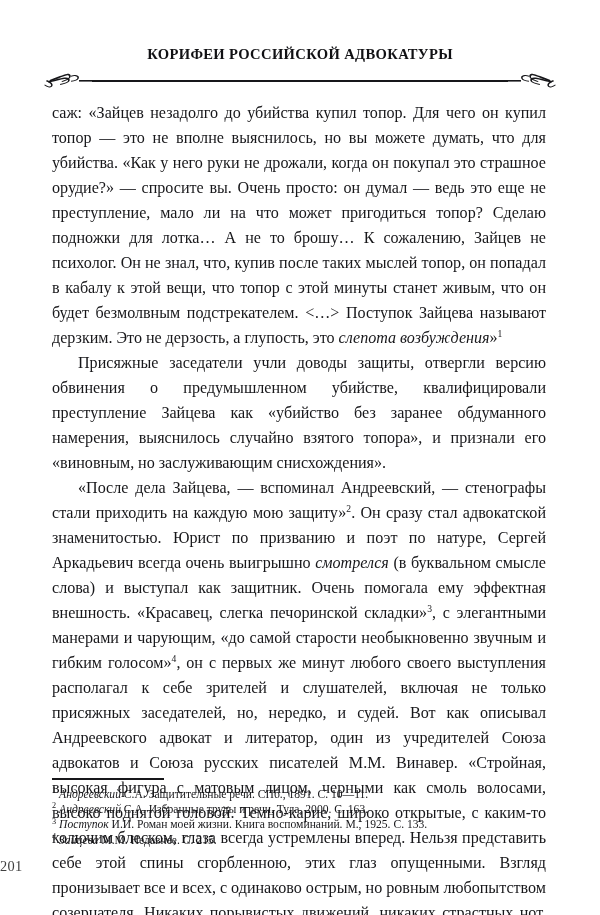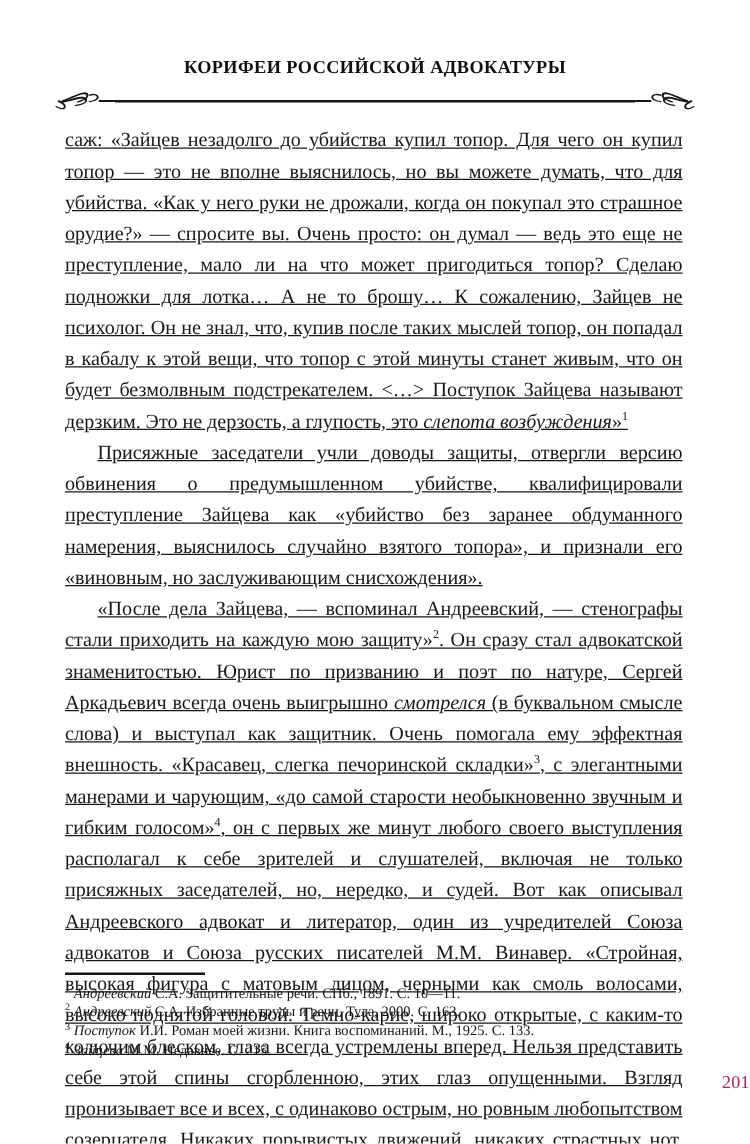--- a/index.html
+++ b/index.html
@@ -72,21 +72,20 @@
   }
   p.para {
     margin: 0;
     font-size: 16.1px;
     line-height: 25.0px;
     text-align: justify;
     text-justify: inter-word;
     text-indent: 0;
     hyphens: manual;
     word-spacing: -0.1px;
-    text-decoration: underline;
   }
   p.para + p.para {
     text-indent: 26px;
   }
   p.para i, p.para em {
     font-style: italic;
   }
   sup.fnref {
     font-size: 9.6px;
     vertical-align: super;
@@ -128,24 +127,24 @@
   .fn-item .fn-author {
     font-style: italic;
   }
 
   
   .folio {
     position: absolute;
     left: 0;
     right: 0;
     top: 858px;
-    text-align: right;
+    text-align: left;
     font-size: 14.4px;
     letter-spacing: 0.3px;
-    color: #be185d;
+    color: #404040;
   }
 </style>
 </head>
 <body>
 
 <div class="page">
 
   <div class="running-head">
     <div class="running-head-title">КОРИФЕИ РОССИЙСКОЙ АДВОКАТУРЫ</div>
   </div>

